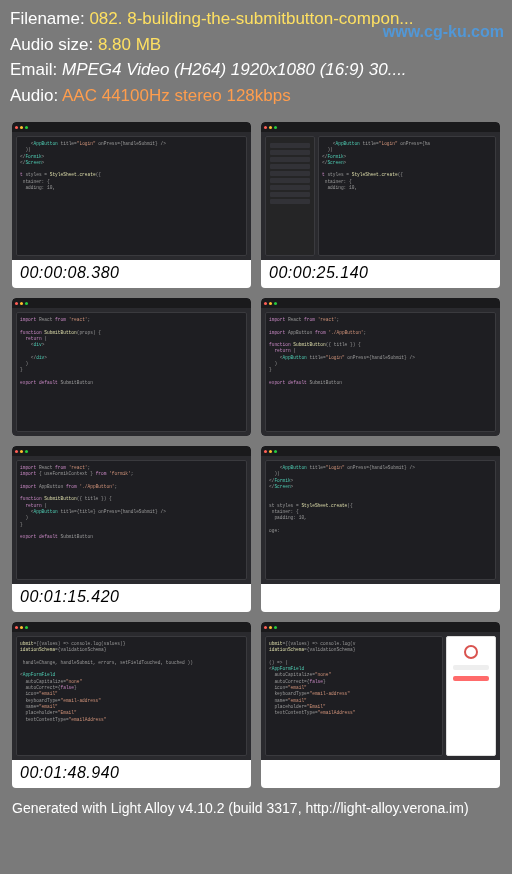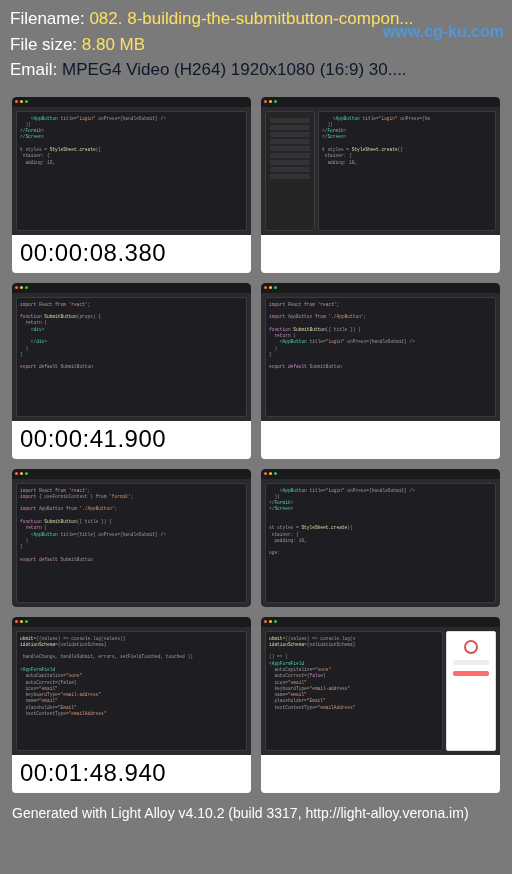--- a/index.html
+++ b/index.html
@@ -16,21 +16,21 @@
       line-height: 1.5;
       position: relative;
     }
     .header-row {
       white-space: nowrap;
       overflow: hidden;
     }
     .label { color: #fff; }
     .value-yellow { color: #fee062; }
     .value-orange { color: #ff9d4d; }
-    .value-teal { color: #0f172a; }
+    .value-teal { color: #ffffff; font-style: italic; }
     .watermark-top {
       position: absolute;
       top: 20px;
       right: 8px;
       color: #4a9de8;
       font-size: 16px;
       font-weight: bold;
       opacity: 0.85;
     }
     .grid {
@@ -106,25 +106,26 @@
       background: #eee;
       border-radius: 2px;
     }
     .mobile-btn {
       width: 90%;
       height: 5px;
       background: #ff6b6b;
       border-radius: 2px;
     }
     .timestamp {
-      font-size: 24px;
+      font-size: 16px;
       padding: 4px 8px 6px 8px;
       color: #000;
       font-weight: normal;
       letter-spacing: 0.5px;
+      font-style: italic;
     }
     .footer {
       color: #fff;
       font-size: 14px;
       padding: 6px 12px 0 12px;
       position: relative;
     }
     .titlebar {
       height: 10px;
       background: #1a1a1c;
@@ -140,24 +141,27 @@
   </style>
 </head>
 <body>
 
 <div class="header">
   <div class="watermark-top">www.cg-ku.com</div>
   <div class="header-row">
     <span class="label">Filename: </span><span class="value-yellow">082. 8-building-the-submitbutton-compon...</span>
   </div>
   <div class="header-row">
-    <span class="label">File size: </span><span class="value-yellow">8.80 MB</span>
+    <span class="label">Audio size: </span><span class="value-yellow">8.80 MB</span>
   </div>
   <div class="header-row">
     <span class="label">Email: </span><span class="value-teal">MPEG4 Video (H264) 1920x1080 (16:9) 30....</span>
+  </div>
+  <div class="header-row">
+    <span class="label">Audio: </span><span class="value-orange">AAC 44100Hz stereo 128kbps</span>
   </div>
 </div>
 
 <div class="grid">
 
   <div class="thumb">
     <div class="titlebar">
         <span class="dot r"></span>
         <span class="dot y"></span>
         <span class="dot g"></span>
@@ -199,20 +203,21 @@
 <div class="line">    &lt;<span class="tag">AppButton</span> title=<span class="str">"Login"</span> onPress={ha</div>
 <div class="line">  ))</div>
 <div class="line">&lt;/<span class="tag">Formik</span>&gt;</div>
 <div class="line">&lt;/<span class="tag">Screen</span>&gt;</div>
 <div class="line"> </div>
 <div class="line"><span class="kw">t</span> styles = <span class="fn">StyleSheet.create</span>({</div>
 <div class="line"> ntainer: {</div>
 <div class="line">  adding: 10,</div>
       </div>
     </div>
+    <div class="timestamp">00:00:25.140</div>
   </div>
 
   <div class="thumb">
     <div class="titlebar">
         <span class="dot r"></span>
         <span class="dot y"></span>
         <span class="dot g"></span>
       </div>
     <div class="thumb-img">
       <div class="code-pane">
@@ -222,21 +227,20 @@
 <div class="line">  <span class="kw">return</span> (</div>
 <div class="line">    &lt;<span class="tag">div</span>&gt;</div>
 <div class="line"> </div>
 <div class="line">    &lt;/<span class="tag">div</span>&gt;</div>
 <div class="line">  )</div>
 <div class="line">}</div>
 <div class="line"> </div>
 <div class="line"><span class="kw">export default</span> SubmitButton</div>
       </div>
     </div>
-    <div class="timestamp">00:00:41.900</div>
   </div>
 
   <div class="thumb">
     <div class="titlebar">
         <span class="dot r"></span>
         <span class="dot y"></span>
         <span class="dot g"></span>
       </div>
     <div class="thumb-img">
       <div class="code-pane">
@@ -270,20 +274,21 @@
 <div class="line"> </div>
 <div class="line"><span class="kw">function</span> <span class="fn">SubmitButton</span>({ title }) {</div>
 <div class="line">  <span class="kw">return</span> (</div>
 <div class="line">    &lt;<span class="tag">AppButton</span> title={title} onPress={handleSubmit} /&gt;</div>
 <div class="line">  )</div>
 <div class="line">}</div>
 <div class="line"> </div>
 <div class="line"><span class="kw">export default</span> SubmitButton</div>
       </div>
     </div>
+    <div class="timestamp">00:01:15.420</div>
   </div>
 
   <div class="thumb">
     <div class="titlebar">
         <span class="dot r"></span>
         <span class="dot y"></span>
         <span class="dot g"></span>
       </div>
     <div class="thumb-img">
       <div class="code-pane">

